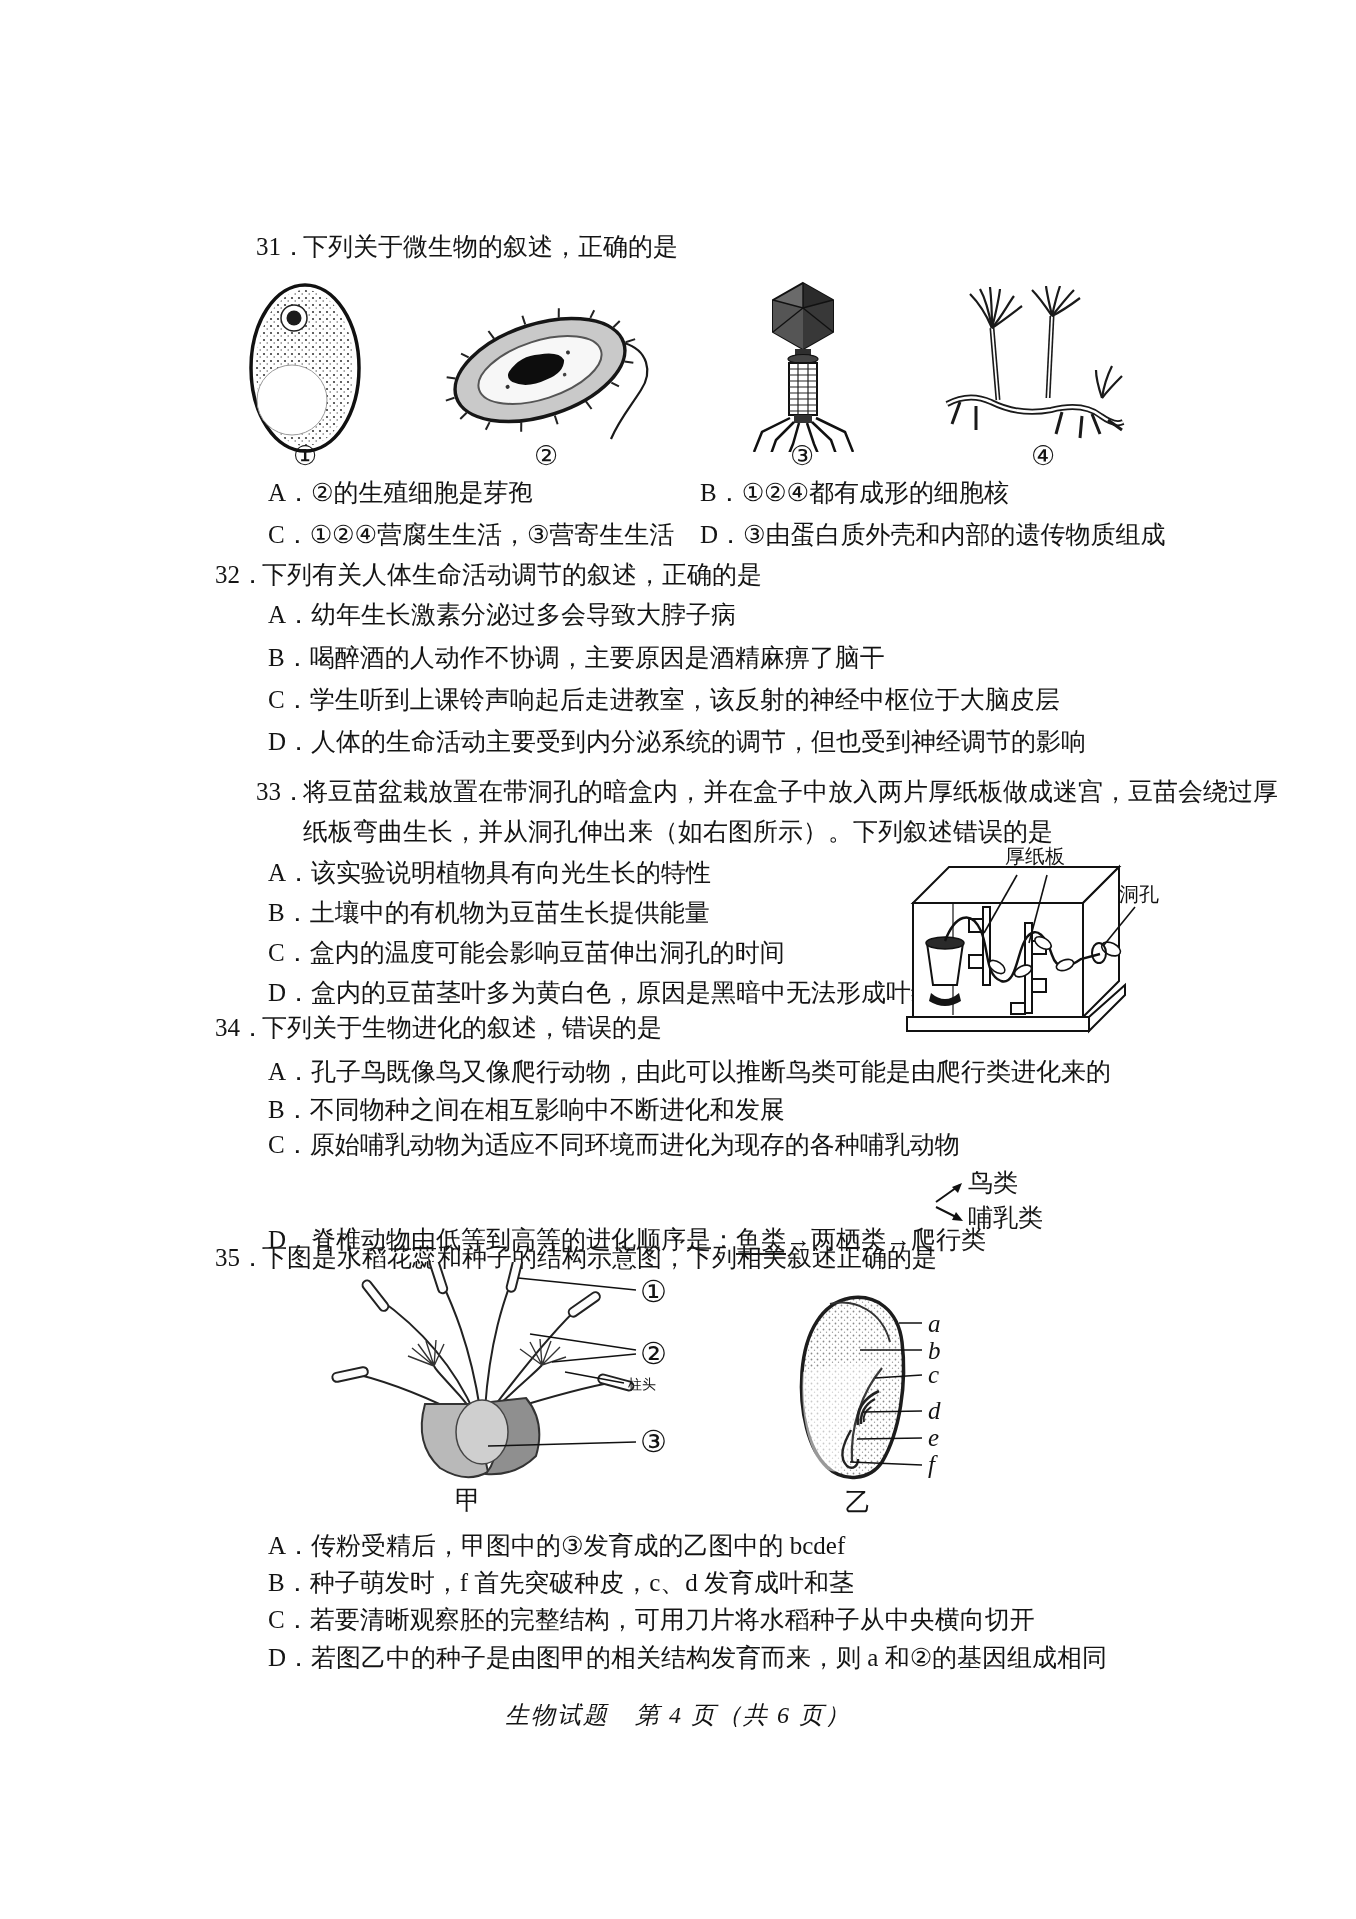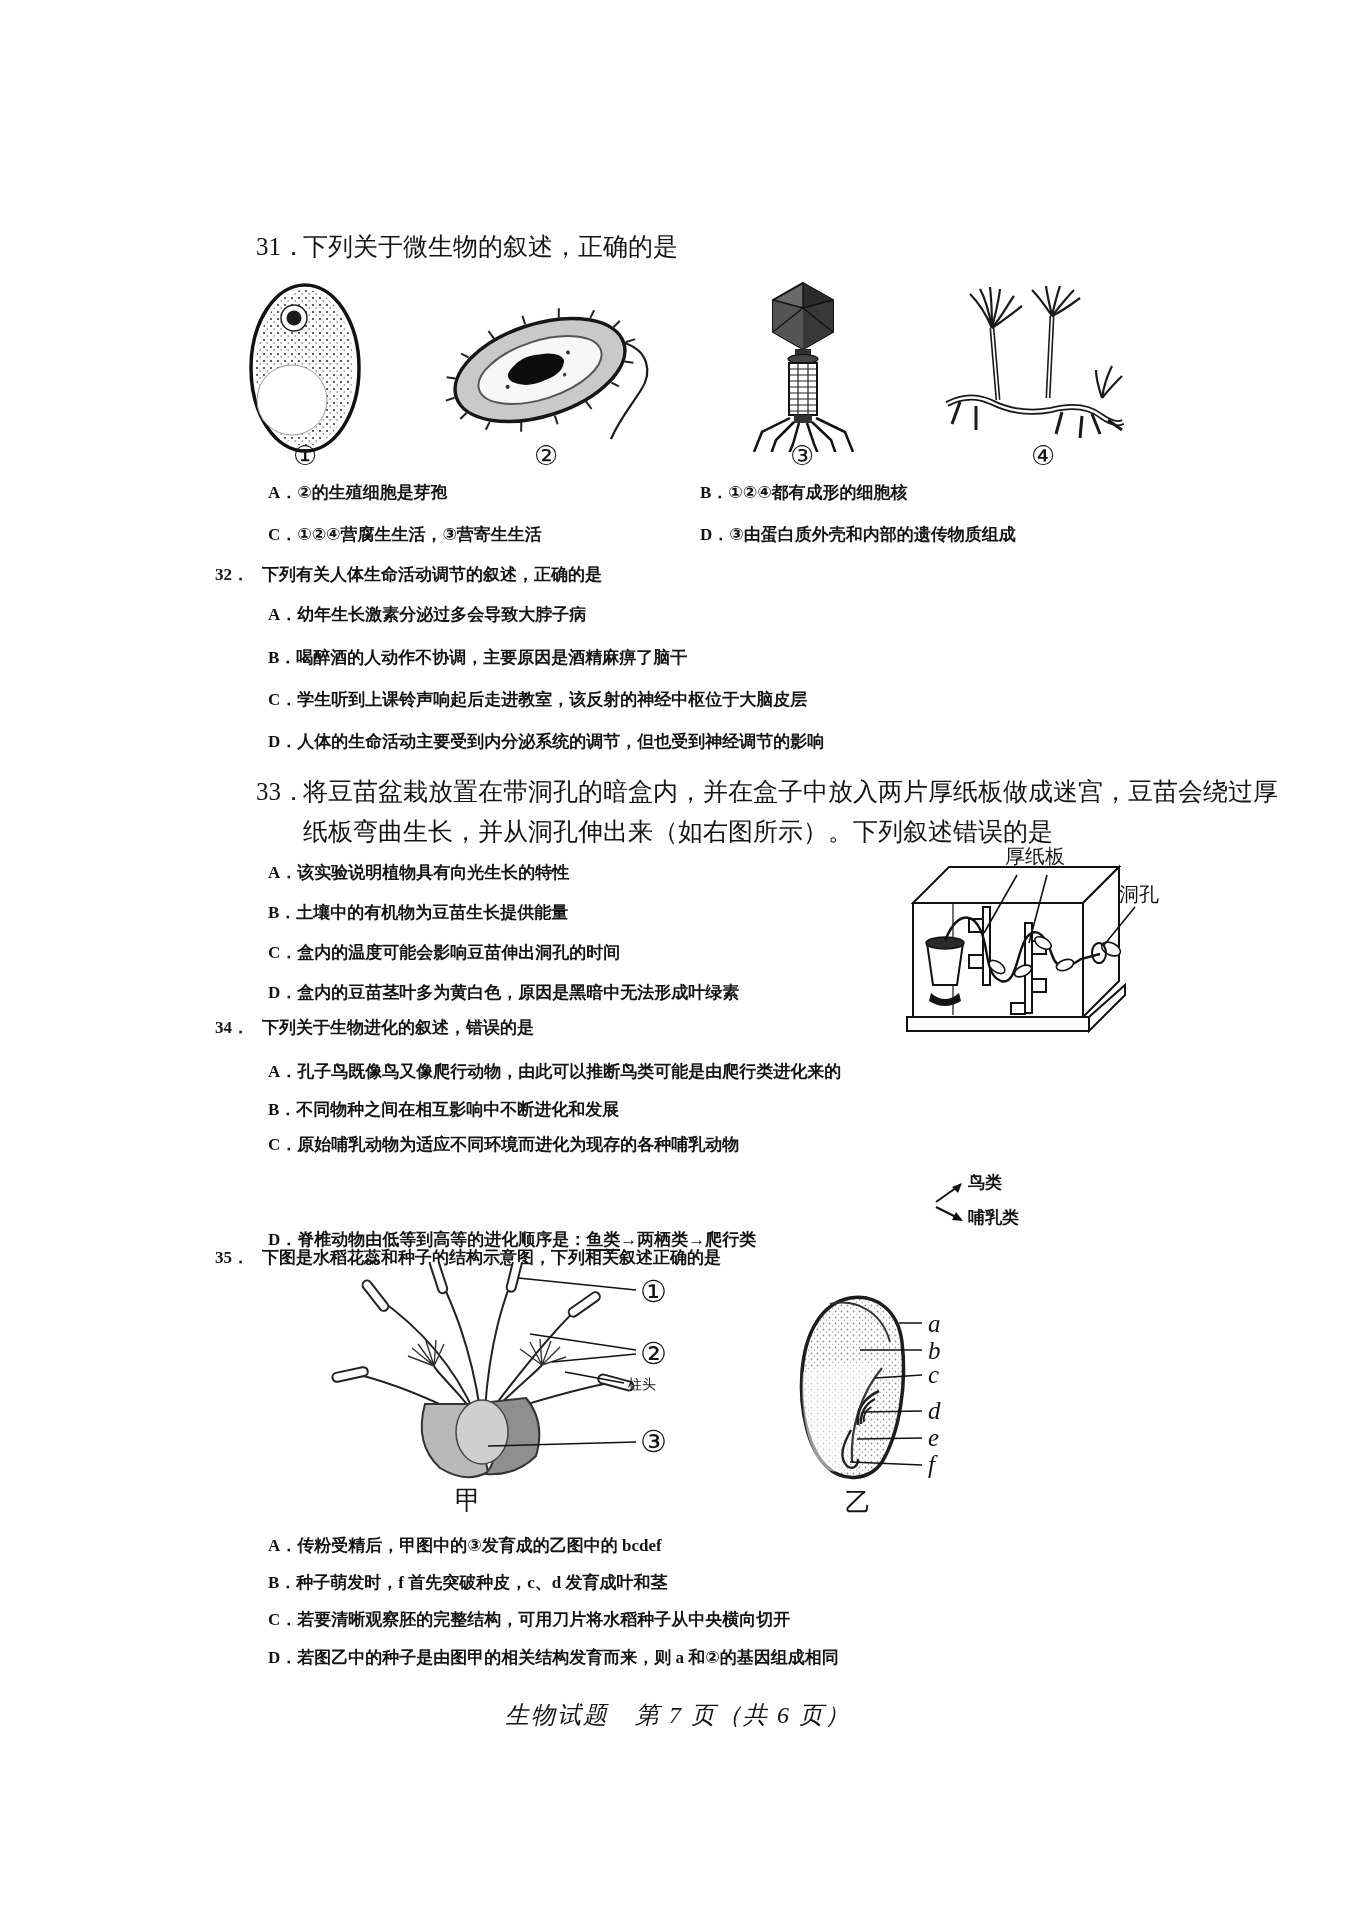--- a/index.html
+++ b/index.html
@@ -2,21 +2,21 @@
 <html><head>
 <meta charset="utf-8">
 <style>
   html,body{margin:0;padding:0;}
   body{
     width:1356px;height:1919px;background:#ffffff;position:relative;
     font-family:"Liberation Serif","DejaVu Serif","DejaVu Sans",serif;
     color:#141414;overflow:hidden;
   }
   .abs{position:absolute;}
-  .t{position:absolute;font-size:17px;line-height:40px;white-space:nowrap;font-weight:bold;}
+  .t{position:absolute;font-size:25px;line-height:40px;white-space:nowrap;}
   .wrap{position:absolute;font-size:25px;line-height:40px;white-space:normal;
         padding-left:47px;text-indent:-47px;margin-left:41px;}
   .qnum{display:inline-block;width:47px;text-indent:0;}
   .circ{position:absolute;font-size:27px;line-height:40px;}
   .callout{position:absolute;font-size:30px;line-height:30px;}
   .seedlbl{position:absolute;font-size:25px;line-height:28px;font-style:italic;}
   .cap{position:absolute;font-size:26px;line-height:30px;}
   .u{border-bottom:2px solid #1a1a1a;}
   .footer{position:absolute;left:0;top:1695px;width:100%;text-align:center;
           font-size:24px;line-height:40px;font-style:italic;letter-spacing:2px;}
@@ -284,13 +284,13 @@
 <div class="seedlbl" style="left:928px;top:1451px;">f</div>
 
 <div class="cap" style="left:455px;top:1486px;">甲</div>
 <div class="cap" style="left:845px;top:1488px;">乙</div>
 
 <div class="t" style="left:268px;top:1526px;">A．传粉受精后，甲图中的③发育成的乙图中的 bcdef</div>
 <div class="t" style="left:268px;top:1563px;">B．种子萌发时，f 首先突破种皮，c、d 发育成叶和茎</div>
 <div class="t" style="left:268px;top:1600px;">C．若要清晰观察胚的完整结构，可用刀片将水稻种子从中央横向切开</div>
 <div class="t" style="left:268px;top:1638px;">D．若图乙中的种子是由图甲的相关结构发育而来，则 a 和②的基因组成相同</div>
 
-<div class="footer">生物试题　第 7 页（共 6 页）</div>
+<div class="footer">生物试题　第 4 页（共 6 页）</div>
 
 </body></html>

